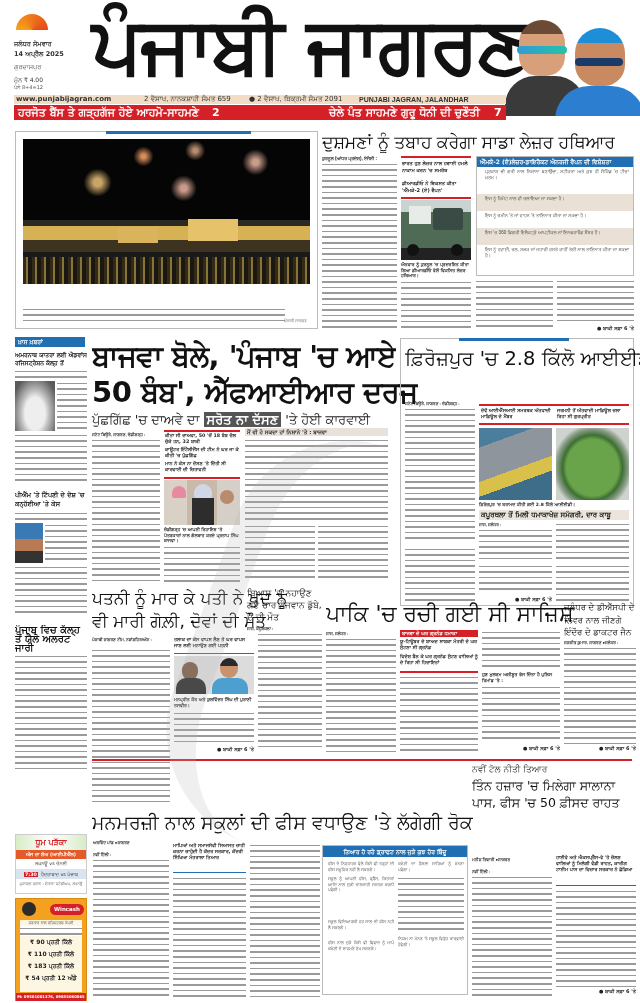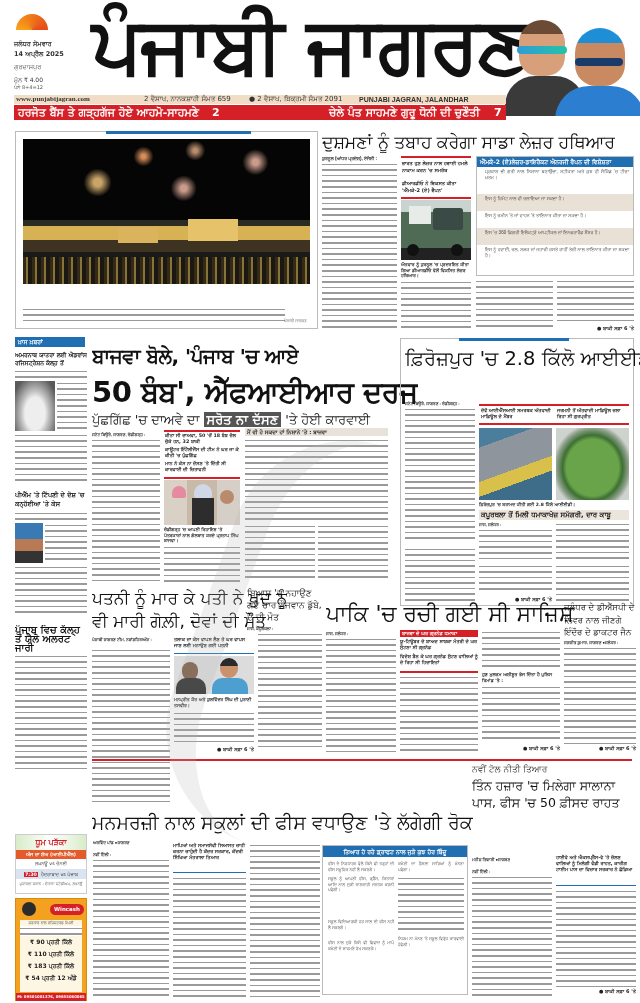--- a/index.html
+++ b/index.html
@@ -38,21 +38,21 @@
     <div class="abs" style="left:14px;top:4px;width:46px;height:56px;border-radius:24px 24px 20px 20px;background:linear-gradient(#6b4a36 0 25%,#d8a07a 25% 100%);"></div>
     <div class="abs" style="left:12px;top:30px;width:50px;height:8px;border-radius:4px;background:linear-gradient(90deg,#2f9cd6,#25c2a8);"></div>
     <div class="abs" style="left:0;top:60px;width:80px;height:50px;border-radius:30px 30px 0 0;background:#3a3a3a;"></div>
     <div class="abs" style="left:70px;top:12px;width:50px;height:58px;border-radius:26px 26px 22px 22px;background:linear-gradient(#1e8fd6 0 26%,#c98a62 26% 100%);"></div>
     <div class="abs" style="left:70px;top:42px;width:48px;height:8px;border-radius:4px;background:#1a3a6a;"></div>
     <div class="abs" style="left:50px;top:70px;width:90px;height:40px;border-radius:34px 34px 0 0;background:#2c7fd0;"></div>
   </div>
 </div>
 
 <div class="abs strip" style="left:14px;top:95px;width:492px;height:9px;">
-  <span class="abs" style="left:2px;top:0;font-weight:bold;font-family:Liberation Serif, serif;">www.punjabijagran.com</span>
+  <span class="abs" style="left:2px;top:0;font-weight:bold;">www.punjabijagran.com</span>
   <span class="abs" style="left:130px;top:0;">2 ਵੈਸਾਖ, ਨਾਨਕਸ਼ਾਹੀ ਸੰਮਤ 659</span>
   <span class="abs" style="left:235px;top:0;">● 2 ਵੈਸਾਖ, ਬਿਕ੍ਰਮੀ ਸੰਮਤ 2091</span>
   <span class="abs" style="left:345px;top:0;font-weight:bold;font-family:'Liberation Sans',sans-serif;">PUNJABI JAGRAN, JALANDHAR</span>
 </div>
 
 <div class="abs redbar" style="left:14px;top:105px;width:492px;height:15px;">
   <span class="abs" style="left:4px;top:0;">ਹਰਜੋਤ ਬੈਂਸ ਤੇ ਗੜ੍ਹਗੱਜ ਹੋਏ ਆਹਮੋ-ਸਾਹਮਣੇ</span>
   <span class="abs" style="left:198px;top:0;">2</span>
   <span class="abs" style="left:315px;top:0;">ਚੇਲੇ ਪੰਤ ਸਾਹਮਣੇ ਗੁਰੂ ਧੋਨੀ ਦੀ ਚੁਣੌਤੀ</span>
   <span class="abs" style="left:480px;top:0;">7</span>
@@ -110,21 +110,21 @@
   <div class="txt fill" style="margin-top:2px;width:72px;height:12px;"></div>
   <div style="display:flex;gap:2px;">
     <div class="photo" style="width:28px;height:40px;background:linear-gradient(#3a7ab4 0 40%,#b77a55 40% 70%,#333 70%);"></div>
     <div class="txt fill" style="width:42px;height:40px;"></div>
   </div>
   <div class="txt fill" style="margin-top:2px;width:72px;height:48px;"></div>
   <div class="hl" style="margin-top:12px;font-size:10px;line-height:9px;white-space:normal;width:72px;">ਪੰਜਾਬ ਵਿਚ ਕੱਲ੍ਹ ਤੋਂ ਯੈਲੋ ਅਲਰਟ ਜਾਰੀ</div>
   <div class="txt fill" style="margin-top:2px;width:72px;height:118px;"></div>
 </div>
 
-<div class="abs hl" style="left:92px;top:338px;font-size:20px;line-height:36px;letter-spacing:-.5px;">ਬਾਜਵਾ ਬੋਲੇ, 'ਪੰਜਾਬ 'ਚ ਆਏ</div>
+<div class="abs hl" style="left:92px;top:338px;font-size:29px;line-height:36px;letter-spacing:-.5px;">ਬਾਜਵਾ ਬੋਲੇ, 'ਪੰਜਾਬ 'ਚ ਆਏ</div>
 <div class="abs hl" style="left:92px;top:374px;font-size:29px;line-height:36px;letter-spacing:-.5px;">50 ਬੰਬ', ਐੱਫਆਈਆਰ ਦਰਜ</div>
 <div class="abs" style="left:92px;top:412px;font-size:13px;line-height:16px;white-space:nowrap;color:#222;">
   <span>ਪੁੱਛਗਿੱਛ 'ਚ ਦਾਅਵੇ ਦਾ</span>
   <span style="background:#555;color:#fff;padding:0 3px;font-weight:bold;">ਸਰੋਤ ਨਾ ਦੱਸਣ</span>
   <span>'ਤੇ ਹੋਈ ਕਾਰਵਾਈ</span>
 </div>
 <div class="abs txt" style="left:92px;top:432px;width:68px;font-weight:bold;color:#222;white-space:nowrap;">ਸਟੇਟ ਬਿਊਰੋ, ਜਾਗਰਣ, ਚੰਡੀਗੜ੍ਹ :</div>
 <div class="abs txt fill" style="left:92px;top:438px;width:68px;height:144px;"></div>
 <div class="abs rule-red" style="left:164px;top:430px;width:76px;"></div>
 <div class="abs bullet" style="left:165px;top:433px;width:75px;font-size:4.8px;line-height:6px;">ਕੀਤਾ ਸੀ ਦਾਅਵਾ, 50 'ਚੋਂ 18 ਬੰਬ ਚੱਲ ਚੁੱਕੇ ਹਨ, 32 ਬਾਕੀ</div>

